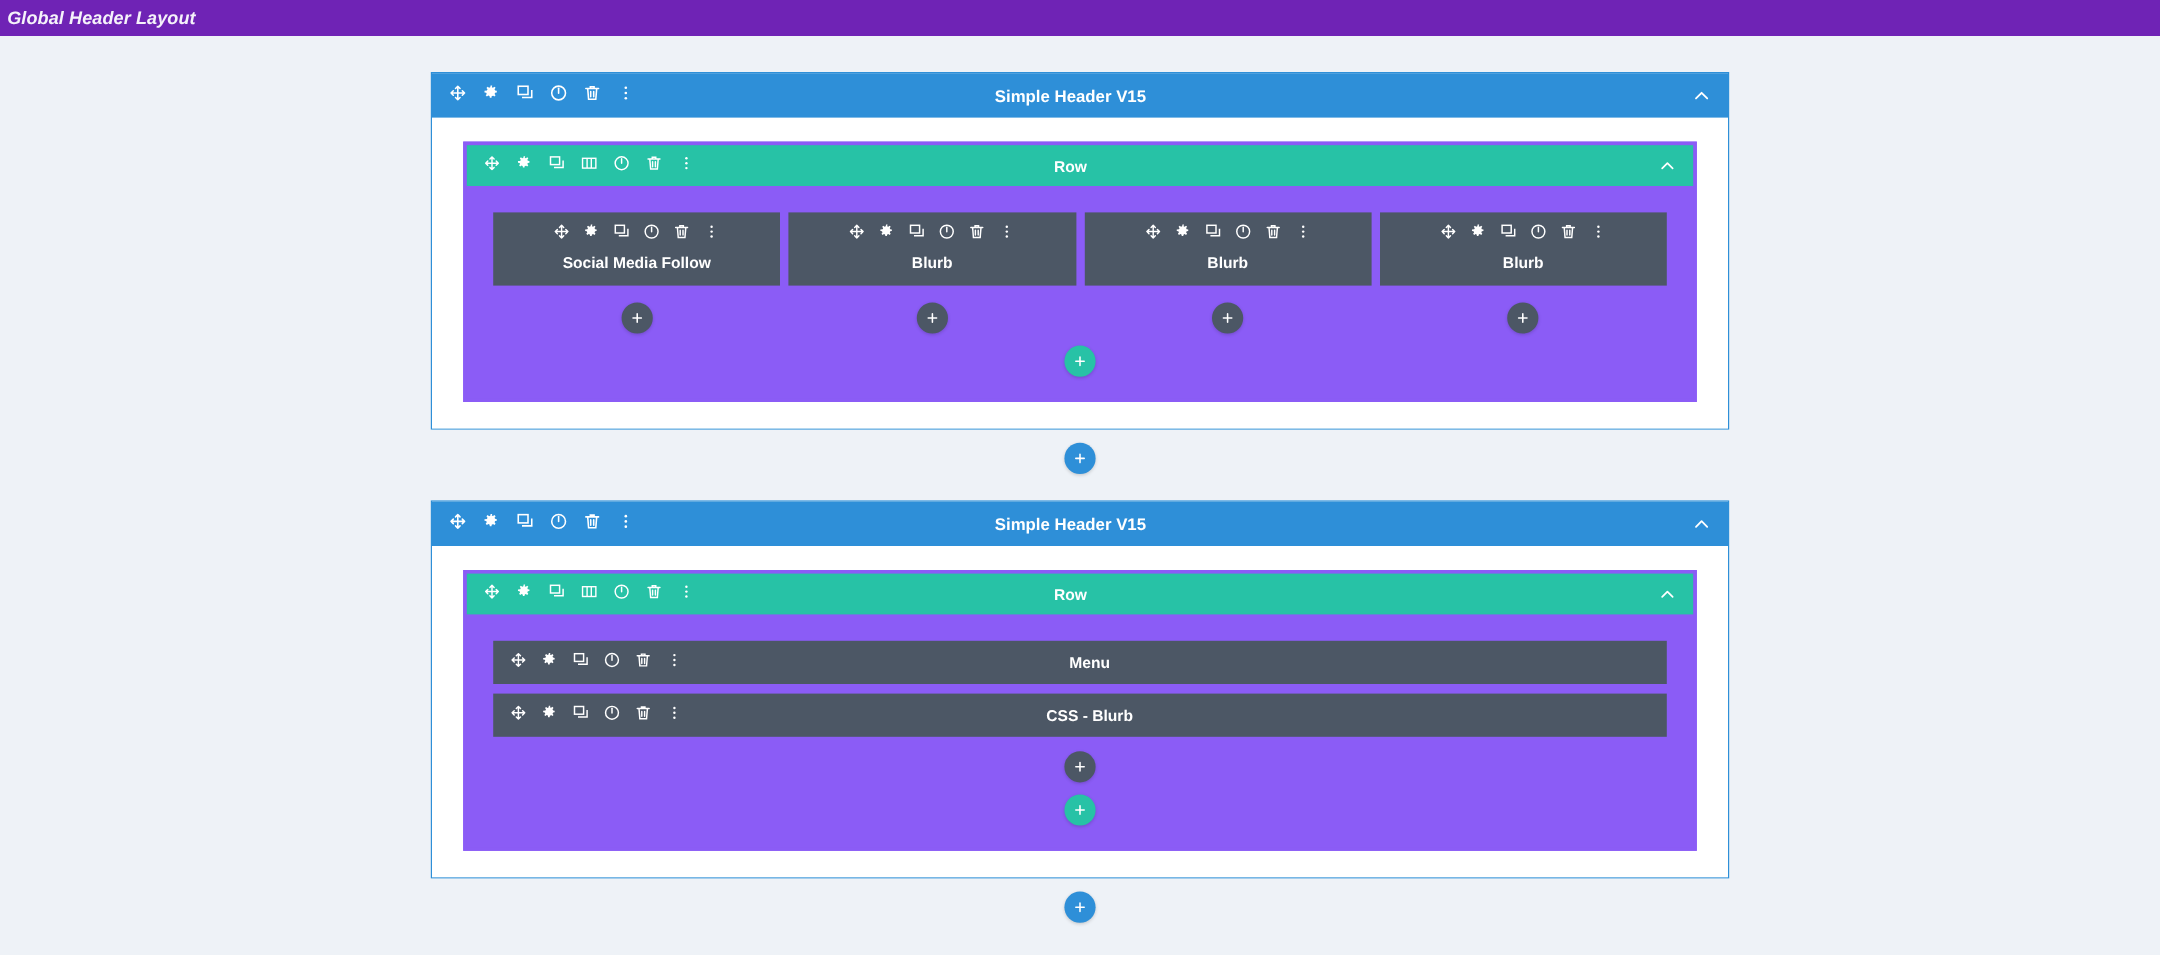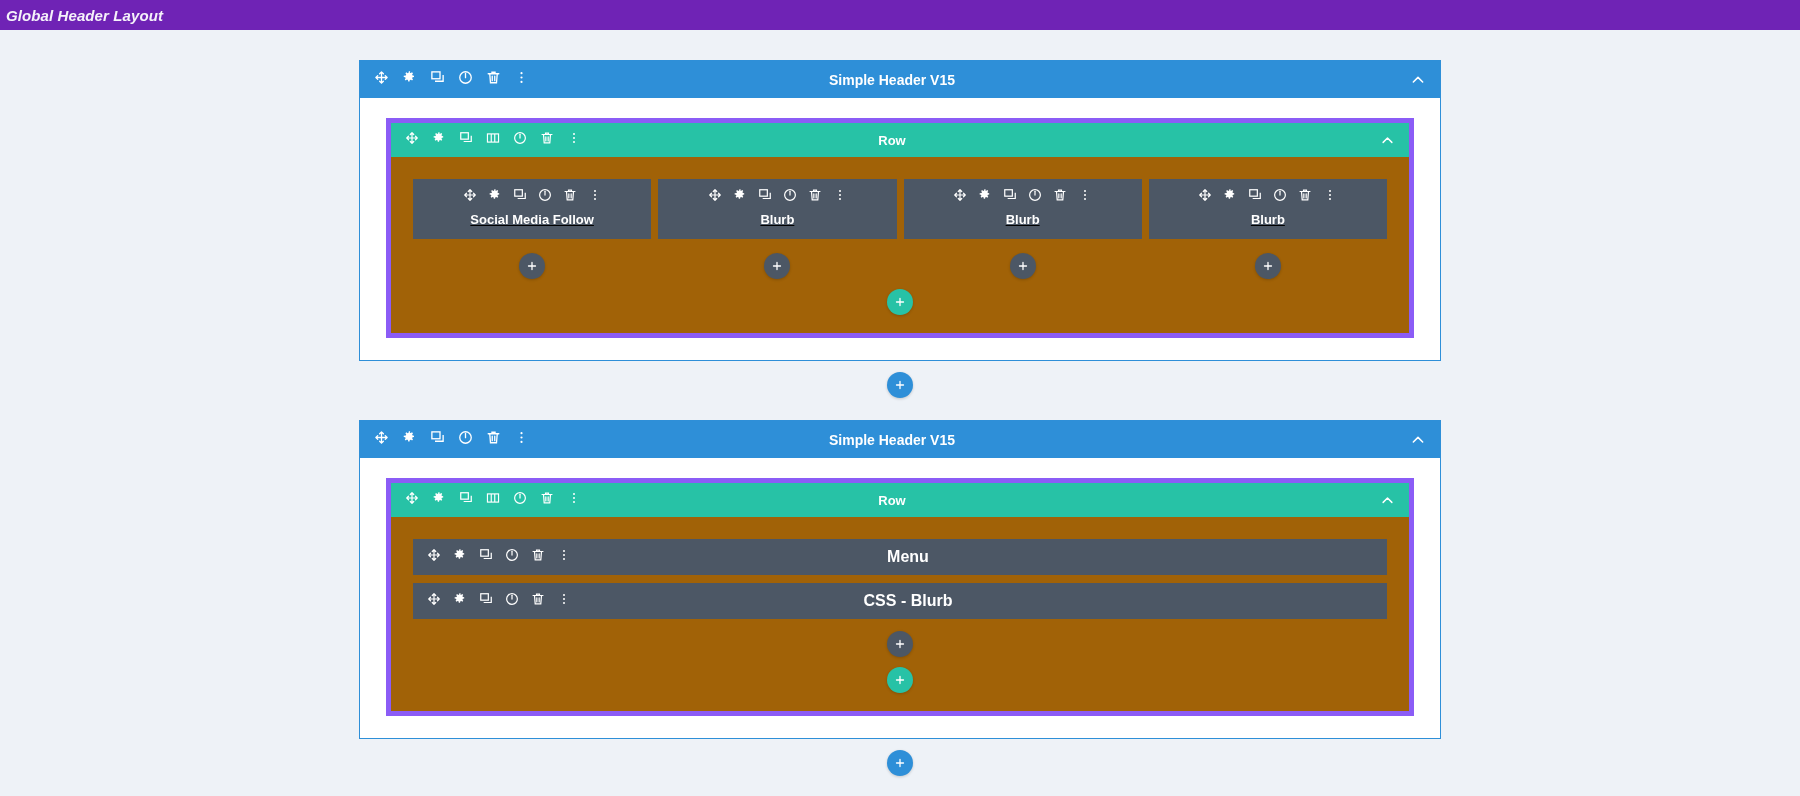--- a/index.html
+++ b/index.html
@@ -80,23 +80,22 @@
   }
   .section-bar .bar-title { font-size: 14px; }
 
   .section-body {
     padding: 20px 26px 22px 26px;
     background: #ffffff;
   }
 
   
   .row-block {
-    border: 5px solid #8b5cf6;
-    background: #a16207;
-    text-decoration: underline;
+    border: 3px solid #8b5cf6;
+    background: #8b5cf6;
   }
   .row-bar {
     background: #27c2a6;
     height: 34px;
     padding: 0 14px;
   }
   .row-bar .bar-title { font-size: 13px; }
 
   .row-body {
     padding: 22px 22px 16px 22px;
@@ -141,21 +140,21 @@
     padding: 0 14px;
     height: 36px;
     display: flex;
     align-items: center;
     margin-bottom: 8px;
   }
   .module.wide .module-tools { margin-bottom: 0; gap: 12px; }
   .module.wide .module-label {
     position: absolute;
     left: 16px; right: 0;
-    font-size: 16px;
+    font-size: 13px;
   }
 
   
   .addbtn {
     width: 26px;
     height: 26px;
     border-radius: 50%;
     display: flex;
     align-items: center;
     justify-content: center;

